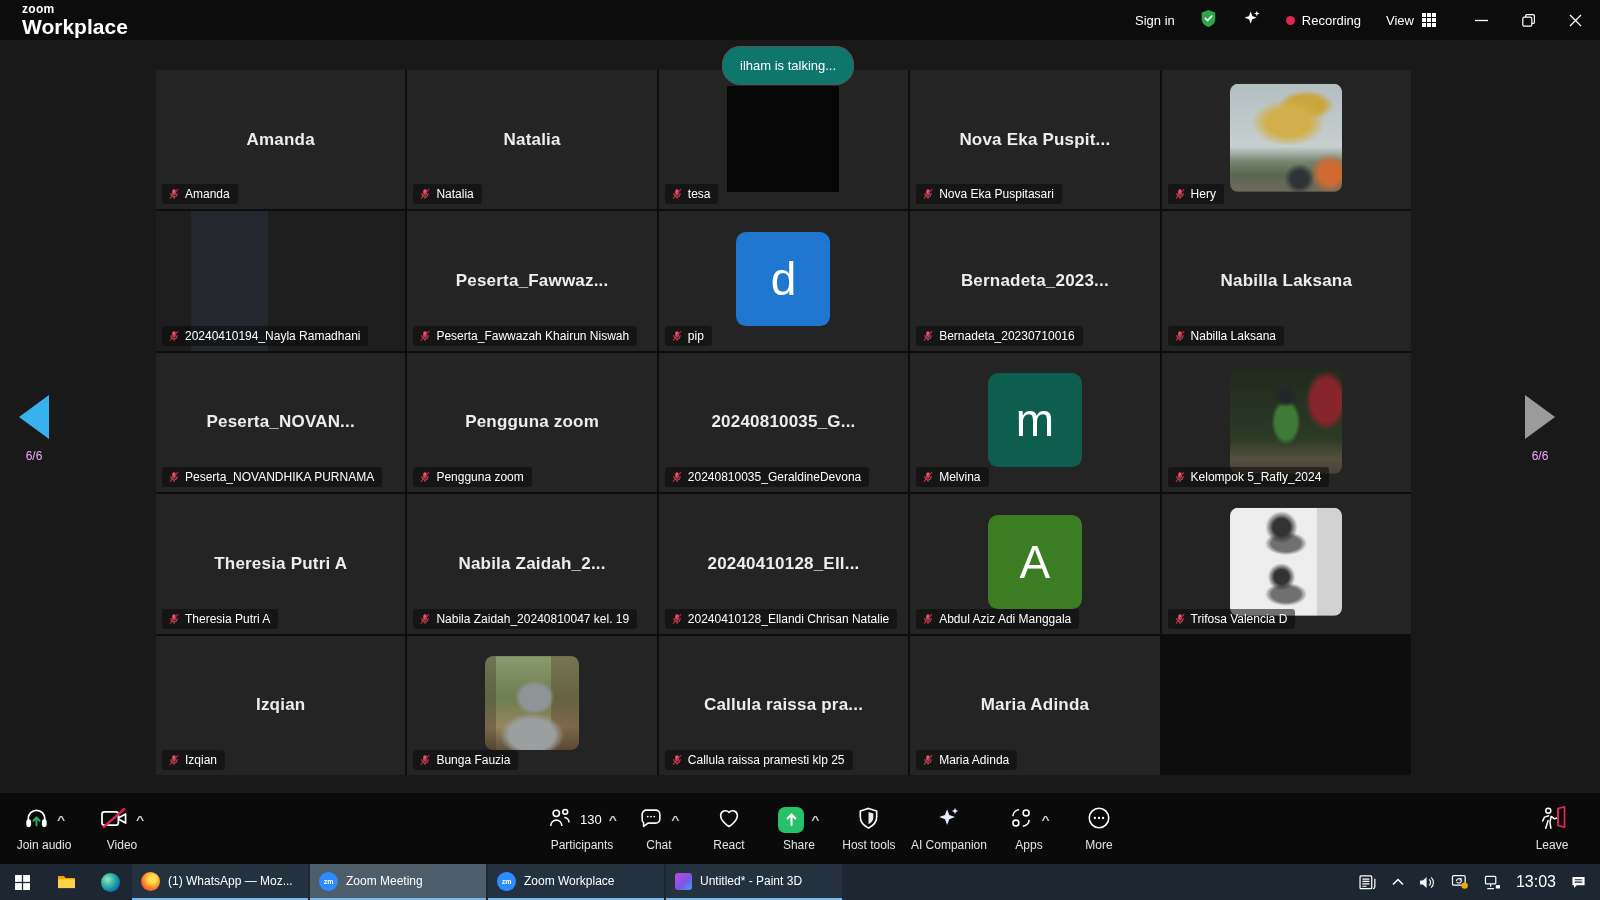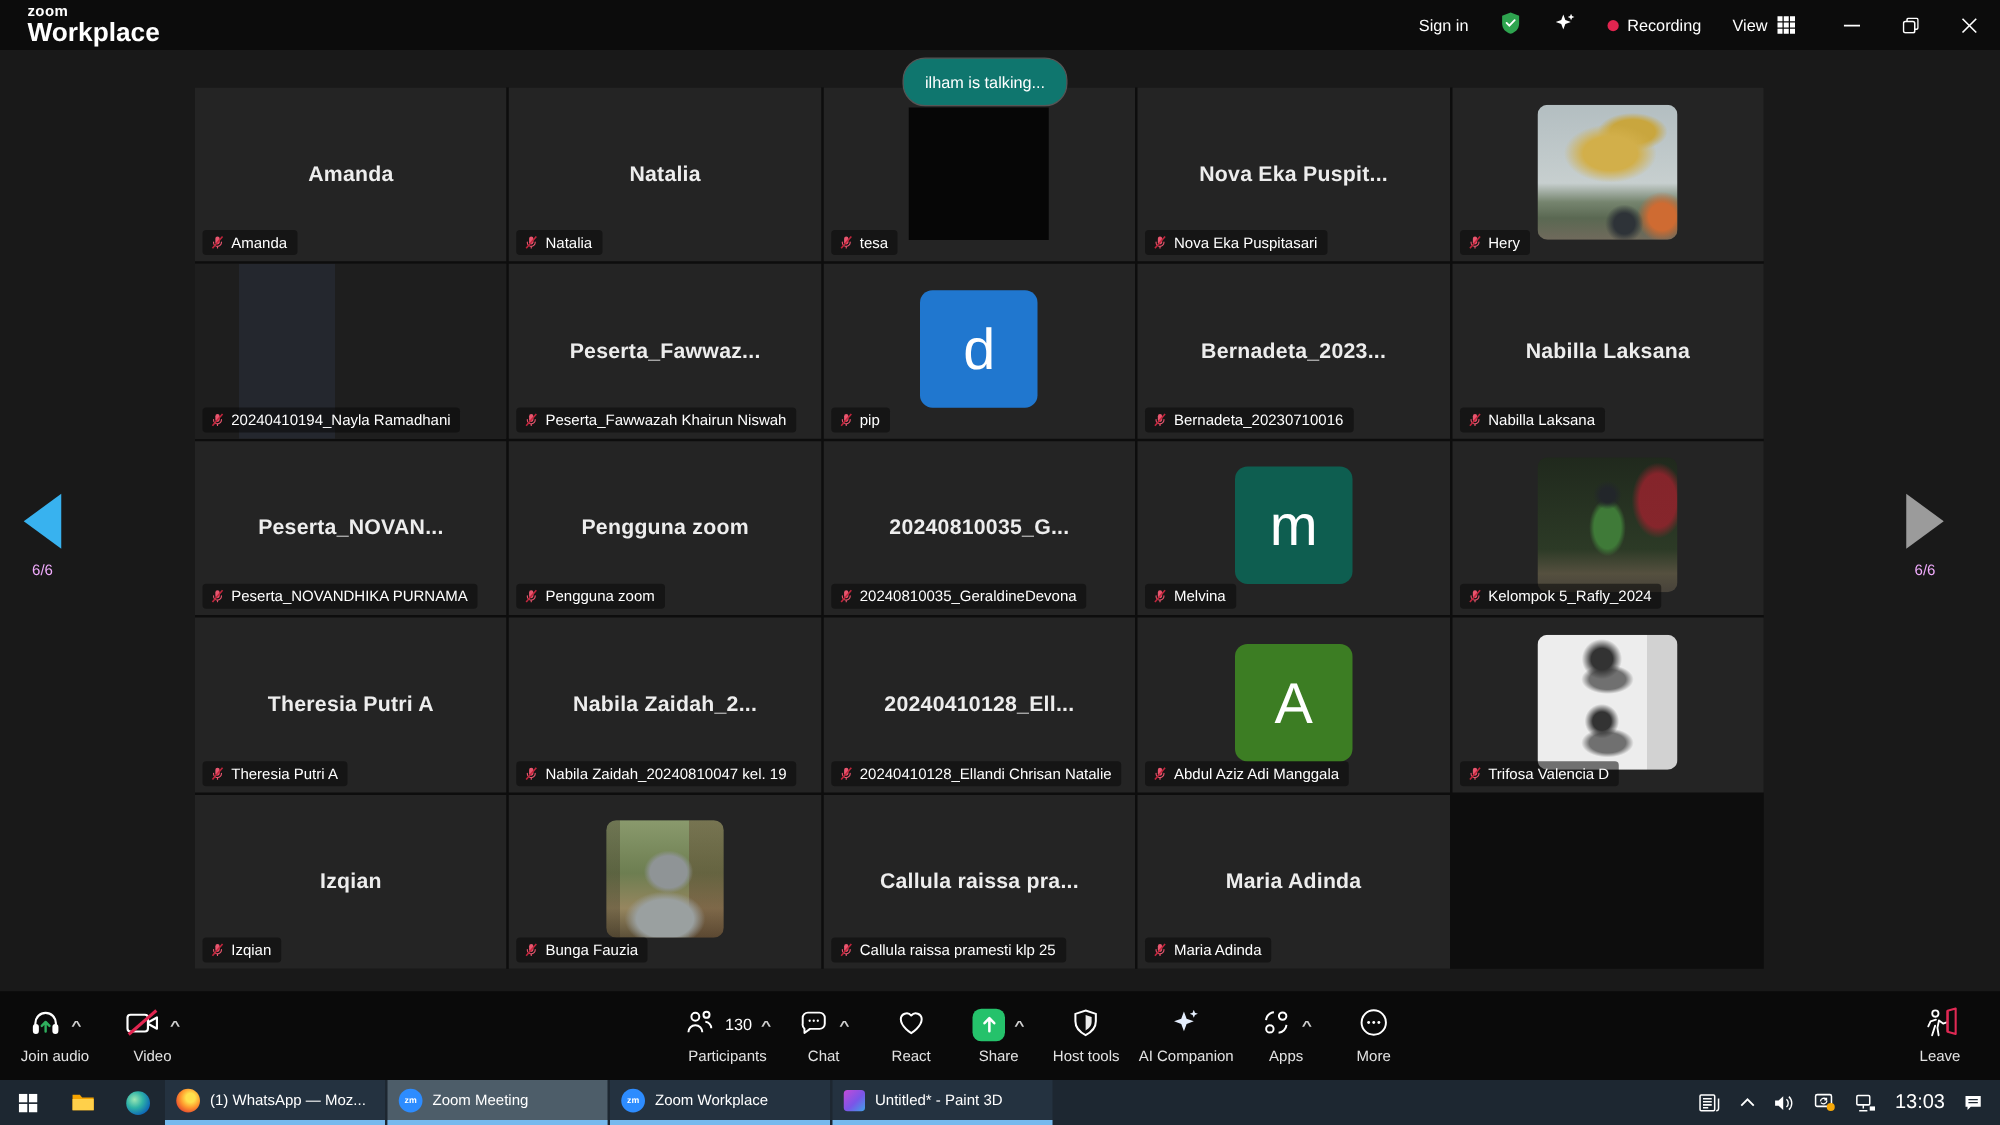--- a/index.html
+++ b/index.html
@@ -90,21 +90,21 @@
   .icon-row{display:flex;align-items:center;gap:7px;height:28px;}
   .caret{color:#cfcfcf;font-size:14px;font-weight:bold;line-height:10px;transform:scaleY(.75);}
   .badge130{font-size:13px;color:#fff;}
   .share-box{width:26px;height:26px;border-radius:7px;display:flex;align-items:center;justify-content:center;}
 
   
   .taskbar{position:absolute;left:0;right:0;top:864px;height:36px;background:#1d2731;
            display:flex;align-items:stretch;z-index:5;}
   .tk-icon-btn{width:44px;display:flex;align-items:center;justify-content:center;}
   .tk-app{width:158px;display:flex;align-items:center;gap:8px;padding:2px 9px;margin-right:2px;
-          border-bottom:4px solid #fef9c3;background:#243240;color:#fff;font-size:12px;
+          border-bottom:2px solid #fef9c3;background:#243240;color:#fff;font-size:12px;
           white-space:nowrap;overflow:hidden;}
   .tk-app.active{background:#4d5d69;}
   .round-ic{width:19px;height:19px;border-radius:50%;flex:none;}
   .edge-ic{background:radial-gradient(circle at 35% 35%, #9be6b4 0%, #2fb3a6 38%, #0b62b8 78%);}
   .firefox-ic{background:radial-gradient(circle at 60% 38%, #ffe14d 0 22%, #ff9a2e 48%, #e23d2e 82%);}
   .zoom-ic{background:#2d8cff;display:flex;align-items:center;justify-content:center;
            font-size:7px;font-weight:bold;color:#fff;}
   .paint-ic{width:17px;height:17px;border-radius:3px;flex:none;
             background:linear-gradient(135deg,#c44bd8 0%,#7a55e8 55%,#3fa2e8 100%);}
   .tray{margin-left:auto;display:flex;align-items:center;gap:15px;padding-right:14px;font-size:12px;}

